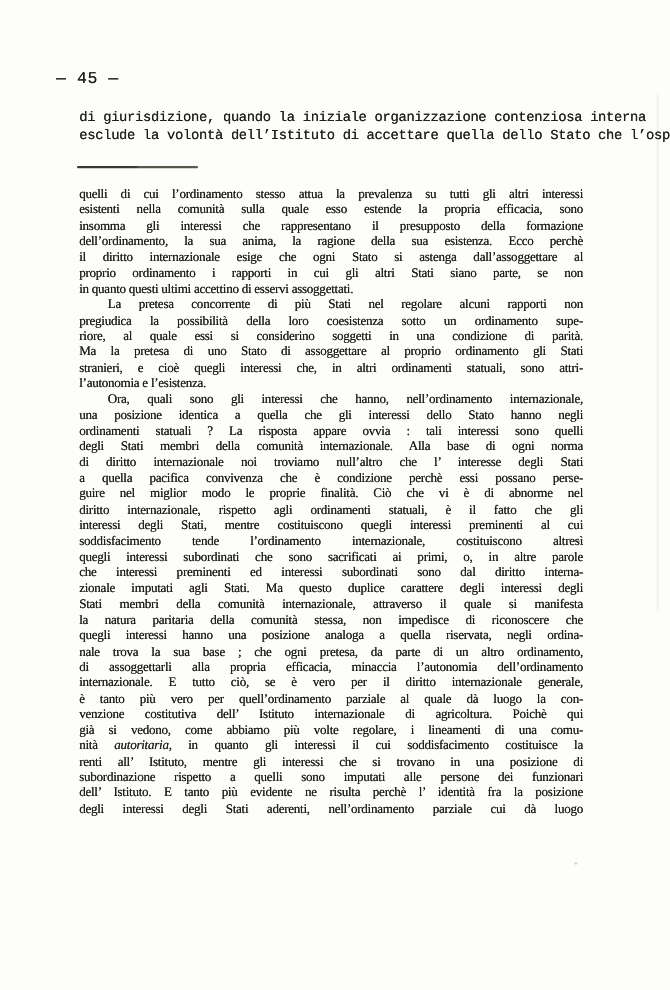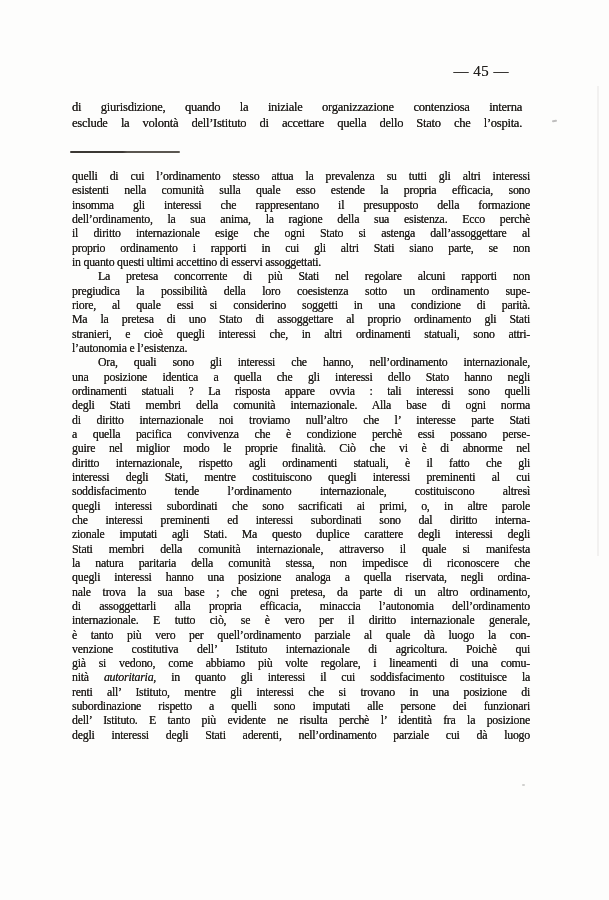--- a/index.html
+++ b/index.html
@@ -15,37 +15,39 @@
     color:var(--ink);
     overflow:hidden;
     position:relative;
   }
   .page{
     position:absolute;left:0;top:0;width:609px;height:900px;
     background:var(--paper);
   }
   .pagenum{
     position:absolute;left:72px;top:63px;width:458px;
-    text-align:right;
+    text-align:left;
     font-size:15px;
     letter-spacing:.5px;
     transform:translateX(-21px);
     text-shadow:0 0 .3px rgba(30,28,24,.85);
+    font-family:Liberation Mono, monospace;
   }
   .body-block{
     position:absolute;left:72px;top:99px;width:450px;
   }
   .bline{
     font-size:12.6px;
     line-height:16px;
     letter-spacing:-.3px;
     white-space:nowrap;
     text-align:justify;
     text-align-last:justify;
     text-shadow:0 0 .35px rgba(30,28,24,.9);
+    font-family:Liberation Mono, monospace;
   }
   .fn-sep{
     position:absolute;left:70px;top:151px;width:110px;height:2.4px;
     background:linear-gradient(to right, var(--rule) 0 48%, #5a5650 52% 100%);
     border-radius:1px;
   }
   .fn-block{
     position:absolute;left:72px;top:169px;width:458px;
   }
   .fline{
@@ -106,21 +108,21 @@
     <div class="fline indent">La pretesa concorrente di più Stati nel regolare alcuni rapporti non</div>
     <div class="fline">pregiudica la possibilità della loro coesistenza sotto un ordinamento supe-</div>
     <div class="fline">riore, al quale essi si considerino soggetti in una condizione di parità.</div>
     <div class="fline">Ma la pretesa di uno Stato di assoggettare al proprio ordinamento gli Stati</div>
     <div class="fline">stranieri, e cioè quegli interessi che, in altri ordinamenti statuali, sono attri-</div>
     <div class="fline end">l’autonomia e l’esistenza.</div>
     <div class="fline indent">Ora, quali sono gli interessi che hanno, nell’ordinamento internazionale,</div>
     <div class="fline">una posizione identica a quella che gli interessi dello Stato hanno negli</div>
     <div class="fline">ordinamenti statuali ? La risposta appare ovvia : tali interessi sono quelli</div>
     <div class="fline">degli Stati membri della comunità internazionale. Alla base di ogni norma</div>
-    <div class="fline">di diritto internazionale noi troviamo null’altro che l’ interesse parte Stati</div>
+    <div class="fline">di diritto internazionale noi troviamo null’altro che l’ interesse degli Stati</div>
     <div class="fline">a quella pacifica convivenza che è condizione perchè essi possano perse-</div>
     <div class="fline">guire nel miglior modo le proprie finalità. Ciò che vi è di abnorme nel</div>
     <div class="fline">diritto internazionale, rispetto agli ordinamenti statuali, è il fatto che gli</div>
     <div class="fline">interessi degli Stati, mentre costituiscono quegli interessi preminenti al cui</div>
     <div class="fline">soddisfacimento tende l’ordinamento internazionale, costituiscono altresì</div>
     <div class="fline">quegli interessi subordinati che sono sacrificati ai primi, o, in altre parole</div>
     <div class="fline">che interessi preminenti ed interessi subordinati sono dal diritto interna-</div>
     <div class="fline">zionale imputati agli Stati. Ma questo duplice carattere degli interessi degli</div>
     <div class="fline">Stati membri della comunità internazionale, attraverso il quale si manifesta</div>
     <div class="fline">la natura paritaria della comunità stessa, non impedisce di riconoscere che</div>

